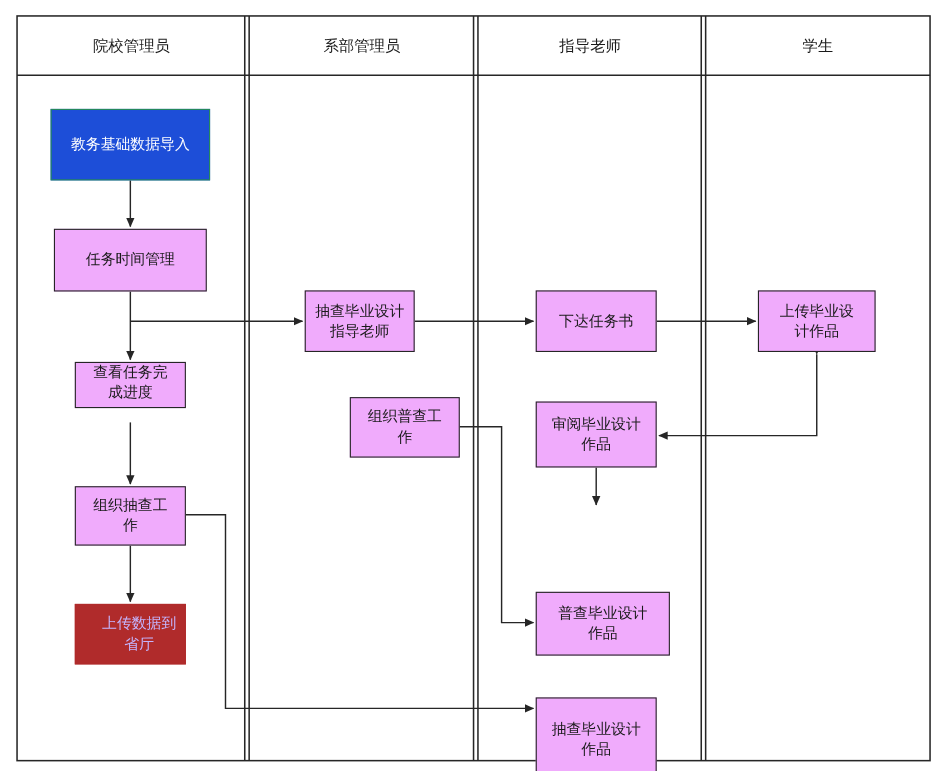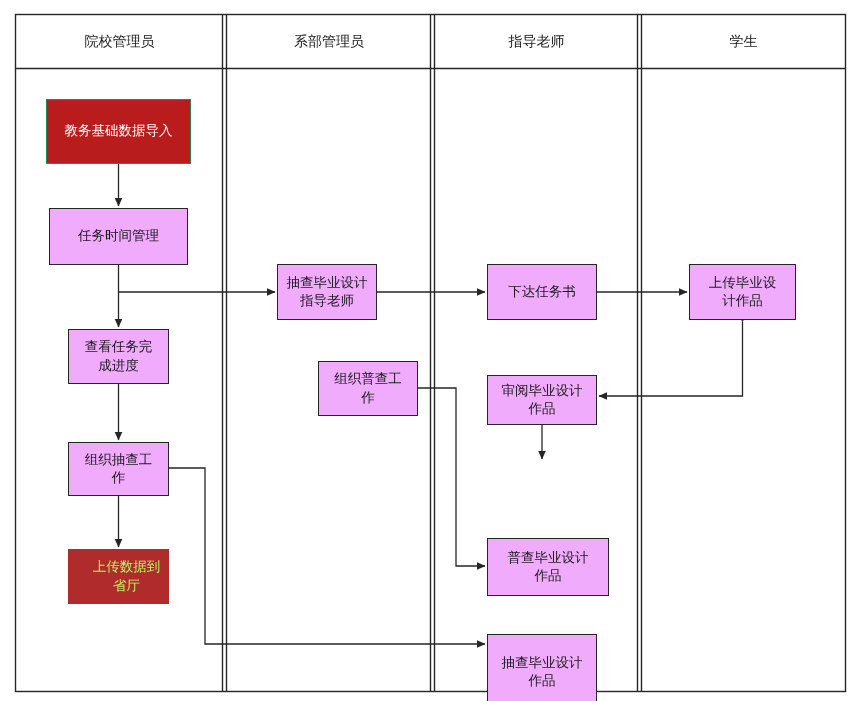--- a/index.html
+++ b/index.html
@@ -10,22 +10,22 @@
   #canvas{position:absolute;left:0;top:0;width:861px;height:701px;}
   .node{
     position:absolute;box-sizing:border-box;
     display:flex;align-items:center;justify-content:center;
     text-align:center;line-height:1.35;
     font-size:13.5px;color:#1a1a1a;
     border:1px solid #262626;background:#f0abfc;
     white-space:pre-line;
     padding:2px 4px;
   }
-  .node.green{background:#b91c1c;border-color:#24885C;color:#ffffff;}
-  .node.red{background:#B02B2B;border-color:#B02B2B;color:#bef264;padding-left:20px;}
+  .node.green{background:#1d4ed8;border-color:#24885C;color:#ffffff;}
+  .node.red{background:#B02B2B;border-color:#B02B2B;color:#c4b5fd;padding-left:20px;}
   .lane-title{
     position:absolute;box-sizing:border-box;
     display:flex;align-items:center;justify-content:center;
     font-size:14px;color:#1a1a1a;
   }
   svg{position:absolute;left:0;top:0;pointer-events:none;}
   .ln{stroke:#262626;stroke-width:1.3;fill:none;}
   .frame{stroke:#262626;stroke-width:1.4;fill:none;}
 </style>
 </head>
@@ -84,38 +84,38 @@
     <span>指导老师</span>
   </div>
   <div class="lane-title" style="left:642px;top:15px;width:203px;height:53px;">
     <span>学生</span>
   </div>
 
   <div class="node green" style="left:46px;top:99px;width:145px;height:65px;">教务基础数据导入</div>
 
   <div class="node" style="left:49px;top:208px;width:139px;height:57px;">任务时间管理</div>
 
-  <div class="node" style="left:68px;top:329px;width:101px;height:55px;">查看任务完
+  <div class="node" style="left:68px;top:329px;width:101px;height:42px;font-family:Liberation Mono, monospace;">查看任务完
 成进度</div>
 
   <div class="node" style="left:68px;top:442px;width:101px;height:54px;">组织抽查工
 作</div>
 
   <div class="node red" style="left:68px;top:549px;width:101px;height:55px;">上传数据到
 省厅</div>
 
   <div class="node" style="left:277px;top:264px;width:100px;height:56px;">抽查毕业设计
 指导老师</div>
 
   <div class="node" style="left:277px;top:361px;width:100px;height:55px;margin-left:41px;">组织普查工
 作</div>
 
   <div class="node" style="left:487px;top:264px;width:110px;height:56px;">下达任务书</div>
 
-  <div class="node" style="left:487px;top:365px;width:110px;height:50px;margin-top:10px;">审阅毕业设计
+  <div class="node" style="left:487px;top:365px;width:110px;height:60px;">审阅毕业设计
 作品</div>
 
 
   <div class="node" style="left:487px;top:538px;width:122px;height:58px;">普查毕业设计
 作品</div>
 
   <div class="node" style="left:487px;top:634px;width:110px;height:76px;">抽查毕业设计
 作品</div>
 
   <div class="node" style="left:689px;top:264px;width:107px;height:56px;">上传毕业设

